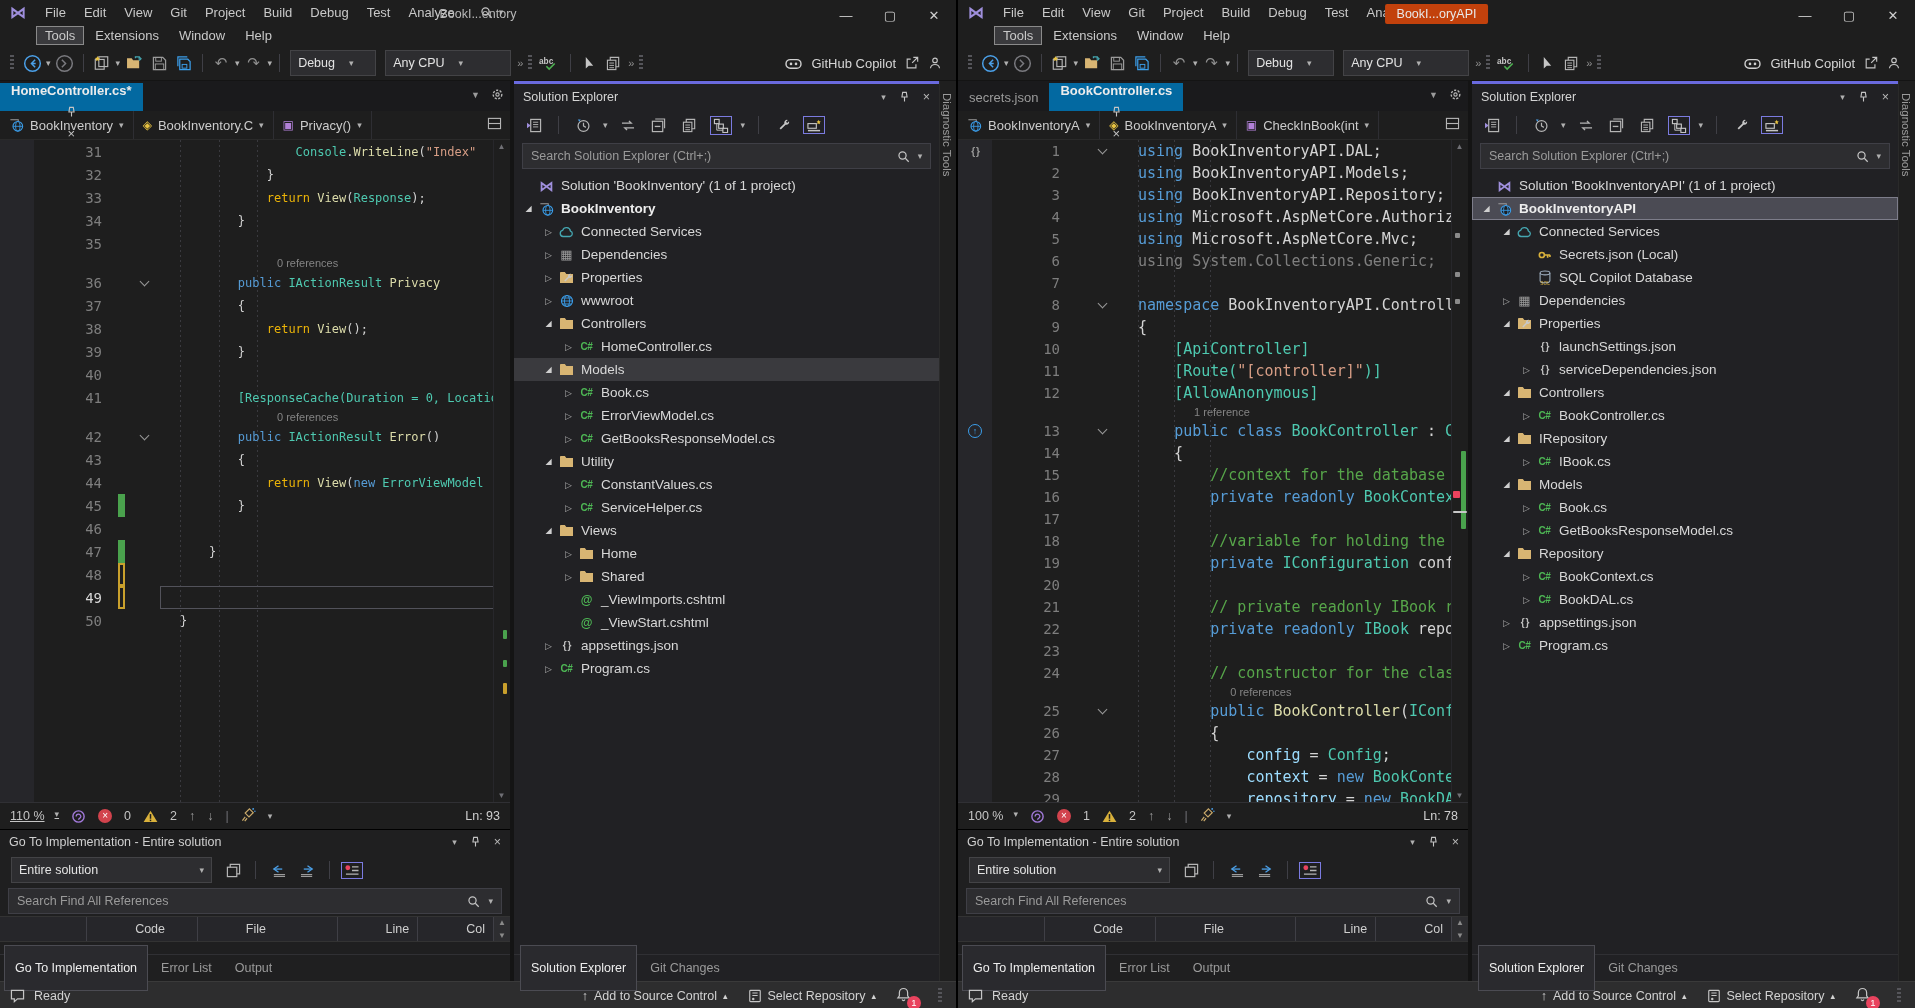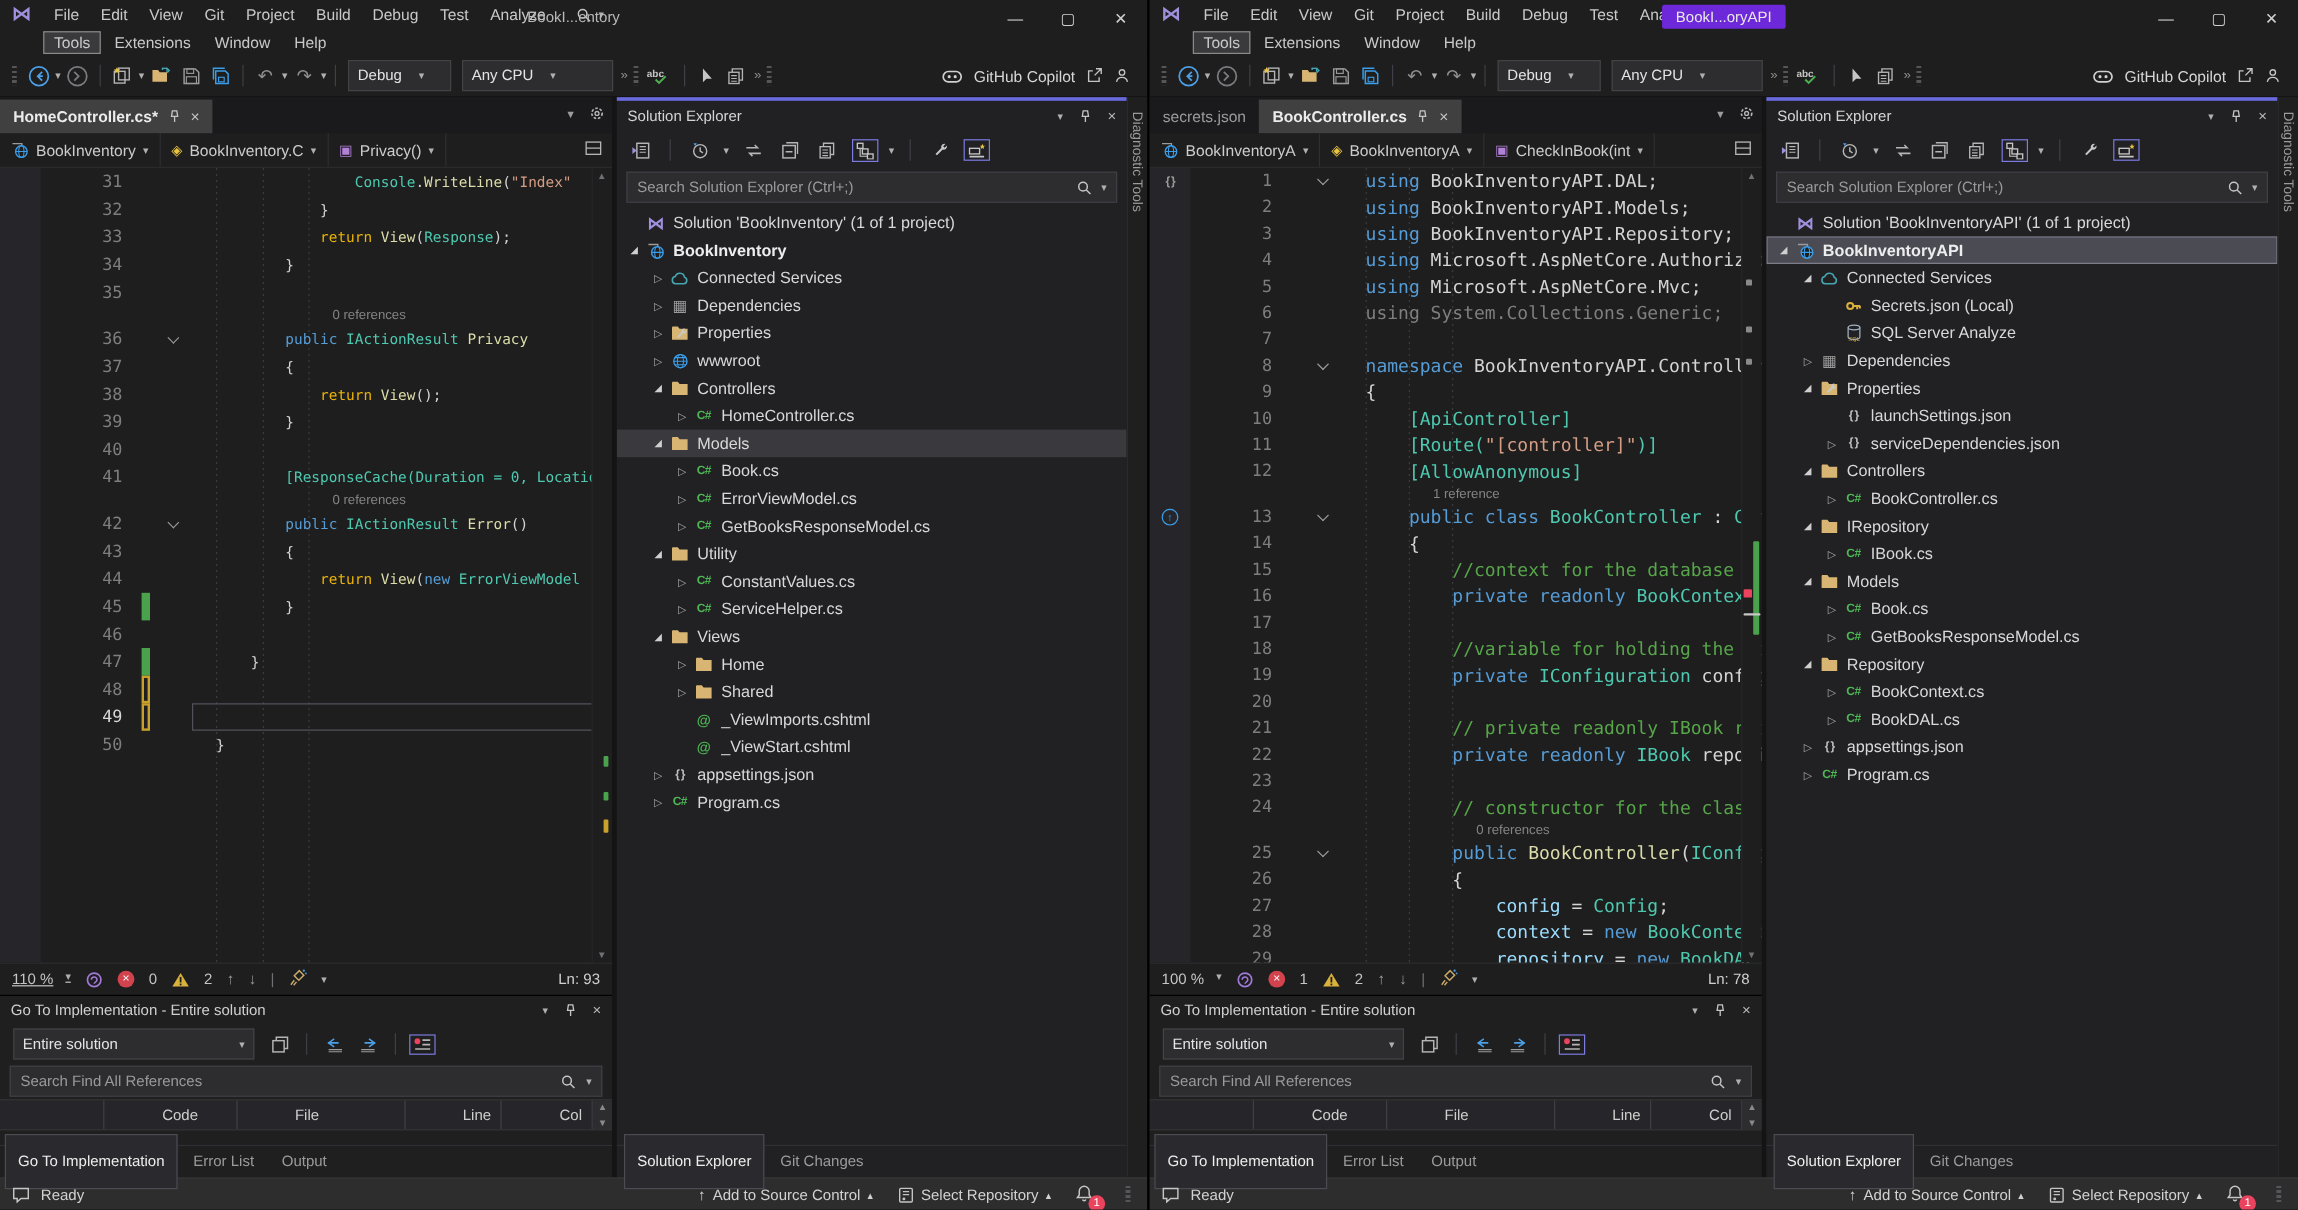--- a/index.html
+++ b/index.html
@@ -8,21 +8,21 @@
   #win0{left:0;width:956px;}
   #win1{left:958px;width:957px;}
   
   .titlebar{height:46px;position:relative;background:#1E1E1E;}
   .trow1{display:flex;align-items:center;height:24px;}
   .logo{width:36px;display:flex;justify-content:center;color:#9F8FDC;font-size:16px;font-weight:bold;}
   .mi{padding:2px 9px;color:#C9C9C9;cursor:default;white-space:nowrap;}
   .searchchip{margin-left:16px;display:flex;align-items:center;gap:6px;color:#ABABAB;}
   .wtitle{position:absolute;left:50%;top:4px;transform:translateX(-50%);font-size:12.5px;color:#B9B9B9;
     padding:3px 12px;border-radius:2px;white-space:nowrap;}
-  .wtitle.on{background:#6d28d9;color:#E8E8E8;}
+  .wtitle.on{background:#c2410c;color:#E8E8E8;}
   .winbtns{position:absolute;right:0;top:0;display:flex;}
   .wb{width:44px;height:30px;display:flex;align-items:center;justify-content:center;color:#CFCFCF;font-size:13px;}
   .trow2{display:flex;height:22px;padding-left:36px;align-items:center;}
   .mi2{padding:1px 9px;margin-right:2px;color:#C9C9C9;}
   .mi2.boxed{border:1px solid #8A8A8A;background:#3A3A3D;padding:1px 8px;}
   
   .toolbar{height:34px;display:flex;align-items:center;background:#1E1E1E;border-bottom:1px solid #141414;padding:0 6px;gap:3px;}
   .tbtn{height:24px;min-width:22px;display:flex;align-items:center;justify-content:center;color:#C5C5C5;}
   .tsep{width:1px;height:18px;background:#3F3F46;margin:0 4px;}
   .grip{width:4px;height:16px;margin:0 4px;background:repeating-linear-gradient(to bottom,#55555A 0 2px,transparent 2px 4px);}
@@ -30,21 +30,21 @@
     align-items:center;padding:0 7px;gap:14px;margin:0 3px;}
   .combo .cv{white-space:nowrap;}
   .caret{color:#B0B0B0;font-size:9px;}
   .chev2{color:#8F8F8F;font-size:11px;letter-spacing:-2px;}
   .copilotbox{margin-left:auto;display:flex;align-items:center;gap:9px;padding-right:8px;color:#D6D6D6;white-space:nowrap;}
   
   .main{display:flex;height:900px;}
   .edcol{width:510px;display:flex;flex-direction:column;background:#1E1E1E;border-right:4px solid #141414;}
   .tabstrip{height:30px;display:flex;align-items:flex-end;background:#1A1A1C;position:relative;}
   .dtab{height:28px;display:flex;align-items:center;padding:0 11px;font-size:13px;color:#9B9B9B;gap:8px;white-space:nowrap;}
-  .dtab.on{background:#404040;color:#ECECEC;font-weight:bold;}
+  .dtab.on{background:#0369a1;color:#ECECEC;font-weight:bold;flex-direction:column;}
   .tabx{font-size:13px;color:#C5C5C5;font-weight:normal;}
   .striptools{position:absolute;right:6px;top:7px;display:flex;gap:11px;color:#9B9B9B;align-items:center;}
   .crumbbar{height:28px;display:flex;align-items:center;background:#1E1E1E;border-bottom:1px solid #2A2A2A;font-size:13px;color:#CCC;}
   .crumb{display:flex;align-items:center;gap:6px;padding:0 9px;height:100%;border-right:1px solid #2E2E33;white-space:nowrap;}
   .crumbspacer{flex:1;}
   
   .codewrap{flex:1;position:relative;overflow:hidden;background:#1E1E1E;}
   .bandbg{position:absolute;left:0;top:0;bottom:0;width:34px;background:#26262A;}
   .guide{position:absolute;top:0;width:1px;background:repeating-linear-gradient(to bottom,#3A3A3F 0 2px,transparent 2px 5px);}
   .cline{display:flex;align-items:center;position:relative;}
@@ -1618,21 +1618,21 @@
             </div>
             <div class="trow" style="padding-left: 46px;">
               <span class="arr"></span>
               <span class="ticon">
                 <svg width="14" height="15" viewBox="0 0 16 17" xmlns="http://www.w3.org/2000/svg">
                   <ellipse cx="8" cy="3.3" rx="5.6" ry="2.2" fill="none" stroke="#9FAFC0" stroke-width="1.2"></ellipse>
                   <path d="M2.4 3.3v8.9c0 1.3 2.5 2.3 5.6 2.3s5.6-1 5.6-2.3V3.3" fill="none" stroke="#9FAFC0" stroke-width="1.2"></path>
                   <text x="2.6" y="16.5" font-size="5.5" fill="#D9B13B" font-family="sans-serif">SQL</text>
                 </svg>
               </span>
-              <span class="tlabel">SQL Server Analyze</span>
+              <span class="tlabel">SQL Copilot Database</span>
             </div>
             <div class="trow" style="padding-left: 26px;">
               <span class="arr">▷</span>
               <span class="ticon">
                 <span class="depbadge">▦</span>
               </span>
               <span class="tlabel">Dependencies</span>
             </div>
             <div class="trow" style="padding-left: 26px;">
               <span class="arr exp">◢</span>

